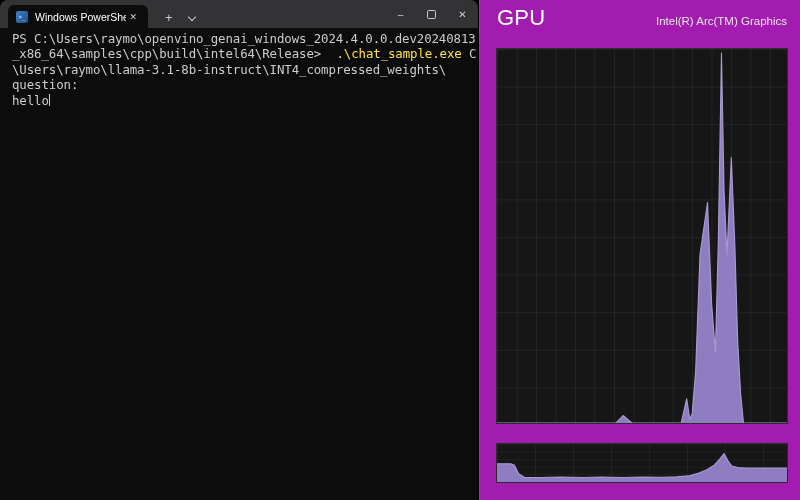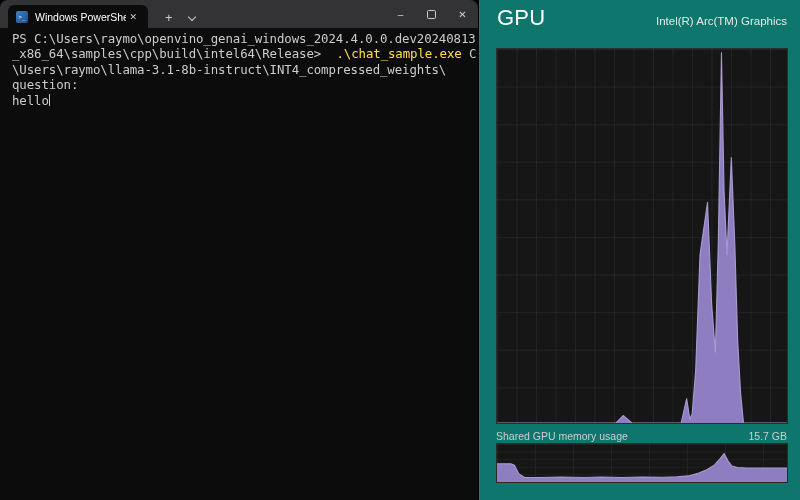--- a/index.html
+++ b/index.html
@@ -31,21 +31,21 @@
 
   .terminal-body { padding:3px 0 0 12px; font-family:"DejaVu Sans Mono", monospace;
                    font-size:12.4px; line-height:15.4px; color:#cccccc;
                    white-space:pre; letter-spacing:-0.1px; }
   .seg-yellow { color:#fde047;margin-left:8px; }
   .term-cursor { display:inline-block; width:1.5px; height:12px; background:#cccccc;
                  vertical-align:-1px; }
 
   
   .gpu-panel { position:absolute; left:479px; top:0; width:321px; height:500px;
-               background:#0f766e; border-left:1px solid rgba(255,255,255,0.07); }
+               background:#a21caf; border-left:1px solid rgba(255,255,255,0.07); }
   .gpu-title { position:absolute; left:17px; top:5px; color:#ffffff; font-size:22px;
                font-weight:300; letter-spacing:0.2px; }
   .gpu-subtitle { position:absolute; right:13px; top:15px; color:#e8e6e3; font-size:11.5px; }
   .compute-row { position:absolute; left:13px; top:35px; right:13px; height:13px;
                  display:flex; align-items:center; }
   .compute-chevron { width:5px; height:5px; border-right:1.2px solid #bdbabd;
                      border-bottom:1.2px solid #bdbabd; transform:rotate(45deg) translateY(-1px); }
   .compute-label { color:#d5d2d5; font-size:11px; margin-left:7px; }
   .compute-percent { margin-left:auto; color:#c8c5c8; font-size:9.5px; }
 
@@ -104,24 +104,20 @@
   <div class="gpu-subtitle">Intel(R) Arc(TM) Graphics</div>
 
 
   <div class="main-chart">
     <svg viewBox="0 0 100 100" preserveAspectRatio="none">
       <polygon class="area-fill" points="0,100 0,100 41,100 43.5,98 46.5,100 56,100 63.5,100 65.4,93.5 66.5,99 67.3,97.5 68.5,86 70,55 72.6,41 74,68 75.3,81 76.3,52 77.4,1 78.3,38 79.3,55 80.8,29 82,52 83,78 84,92 85,100 100,100 100,100"></polygon>
       <polyline class="area-line" points="0,100 41,100 43.5,98 46.5,100 56,100 63.5,100 65.4,93.5 66.5,99 67.3,97.5 68.5,86 70,55 72.6,41 74,68 75.3,81 76.3,52 77.4,1 78.3,38 79.3,55 80.8,29 82,52 83,78 84,92 85,100 100,100"></polyline>
     </svg>
   </div>
 
-  <div class="mem-row">
-    <div class="mem-label">Shared GPU memory usage</div>
-    <div class="mem-total">15.7 GB</div>
-  </div>
 
   <div class="strip-chart">
     <svg viewBox="0 0 100 100" preserveAspectRatio="none">
       <polygon class="area-fill" points="0,100 0,52 4.8,52 6,56 7.5,78 9.5,88 15,88 22,87 30,88 36,87 43,88 50,87 57,87.5 62,86 66,84 69,78 72.5,67 75,55 77,38 78.3,25 79.7,45 81,58 83,62 86,63 100,63 100,100"></polygon>
       <polyline class="area-line" points="0,52 4.8,52 6,56 7.5,78 9.5,88 15,88 22,87 30,88 36,87 43,88 50,87 57,87.5 62,86 66,84 69,78 72.5,67 75,55 77,38 78.3,25 79.7,45 81,58 83,62 86,63 100,63"></polyline>
     </svg>
   </div>
 </div>
 
 </body></html>

